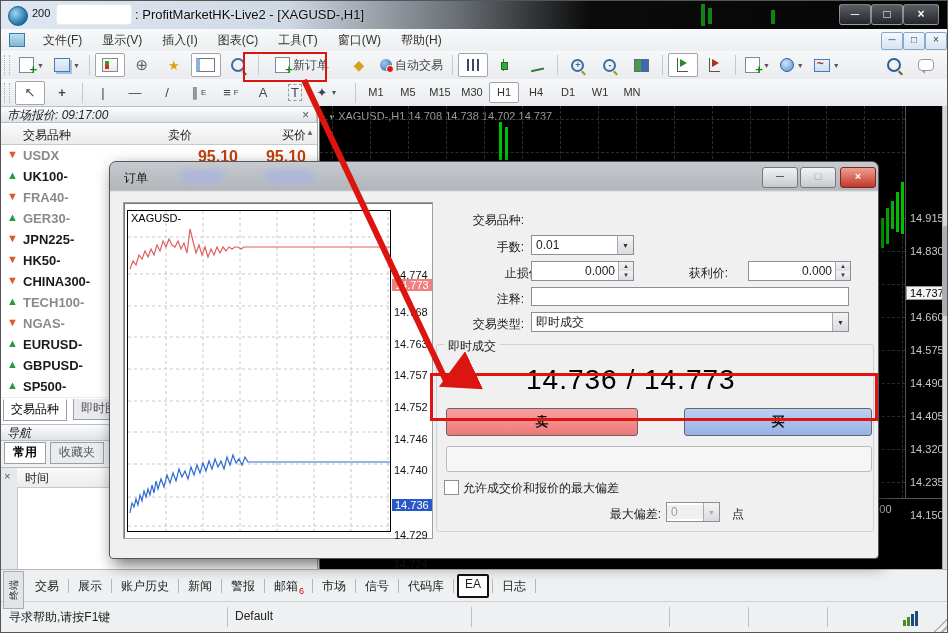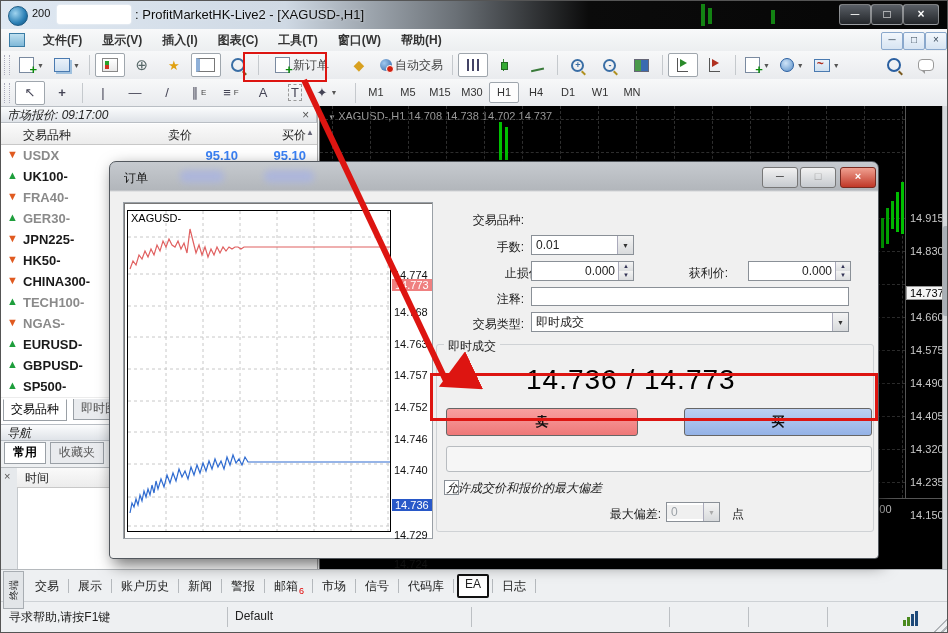--- a/index.html
+++ b/index.html
@@ -15,21 +15,21 @@
   .title-prefix{left:31px;top:6px;color:#111;font-size:11px;}
   .title-redact{left:56px;top:4px;width:74px;height:19px;background:#fff;border-radius:3px;box-shadow:0 0 2px #fff;}
   .title-rest{left:134px;top:6px;color:#0d0d0d;font-size:13px;text-shadow:0 0 3px #ffffffaa;}
   .wbtn{top:3px;height:19px;border:1px solid #ffffff66;border-radius:3px;color:#fff;
     background:linear-gradient(#5a5f66,#23262a);text-align:center;line-height:18px;font-size:12px;}
   .ghostcandle{top:3px;width:4px;background:#17a317;opacity:.8;}
   
   .menubar{left:0;top:28px;width:948px;height:22px;background:linear-gradient(#f8f9fa,#eceef0);
     border-bottom:1px solid #d3d7db;display:flex;align-items:center;}
   .menu-icon{width:14px;height:12px;margin:0 8px 0 8px;border:1px solid #3a7ca5;background:linear-gradient(#bfe0f0,#7fb8d8);}
-  .menu-item{padding:8px 10px;height:22px;line-height:22px;color:#333;font-weight:bold;}
+  .menu-item{padding:8px 10px;height:22px;line-height:22px;color:#333;}
   .mdibtn{top:31px;width:20px;height:16px;border:1px solid #8aa8cc;border-radius:2px;
     background:linear-gradient(#f2f7fc,#d7e4f2);color:#345;text-align:center;line-height:14px;font-size:10px;}
   
   .toolbar1{left:0;top:50px;width:948px;height:28px;background:linear-gradient(#f7f8f9,#e9ebee);
     border-bottom:1px solid #d8dbde;display:flex;align-items:center;}
   .toolbar2{left:0;top:78px;width:948px;height:27px;background:linear-gradient(#f7f8f9,#e9ebee);
     border-bottom:1px solid #c8ccd0;display:flex;align-items:center;}
   .grip{width:4px;height:20px;margin:0 4px 0 3px;border-left:1px dotted #aab;border-right:1px dotted #aab;}
   .tbtn{height:22px;min-width:22px;margin:0 1px;border:1px solid transparent;border-radius:2px;
     display:flex;align-items:center;justify-content:center;gap:3px;padding:0 3px;color:#444;}
@@ -76,21 +76,21 @@
   
   .panelhdr{background:linear-gradient(#fbfcfd,#dfe3e8);border:1px solid #b9bec4;border-left:none;
     line-height:16px;padding-left:6px;color:#222;font-style:italic;}
   .mw{left:0;top:105px;width:316px;height:318px;background:#fff;border-right:1px solid #aaa;}
   .mw-colhdr{left:0;top:18px;width:316px;height:20px;background:linear-gradient(#fafafa,#ececec);
     border-bottom:1px solid #c8c8c8;}
   .mwrow{position:absolute;left:0;width:316px;height:21px;border-bottom:1px solid #ececec;background:#fff;}
   .mwrow .sym{position:absolute;left:22px;top:3px;font-weight:bold;font-size:13px;color:#1a1a1a;}
   .mwrow.dim .sym{color:#8a8a8a;}
   .mwrow .arr{position:absolute;left:6px;top:3px;font-size:11px;}
-  .mwrow .bid,.mwrow .ask{position:absolute;top:3px;font-weight:bold;font-size:13px;color:#3b82f6;text-align:right;width:70px;}
+  .mwrow .bid,.mwrow .ask{position:absolute;top:3px;font-weight:bold;font-size:16px;color:#c2410c;text-align:right;width:70px;}
   .mwtab{position:absolute;height:20px;line-height:19px;padding:0 7px;border:1px solid #9aa0a6;border-top:none;
     background:#e9ebee;color:#555;font-size:12px;}
   .mwtab.active{background:#fff;color:#000;border-top:1px solid #fff;}
   .navtab{position:absolute;height:20px;line-height:19px;padding:0 8px;border:1px solid #9aa0a6;
     background:#e9ebee;color:#555;}
   .navtab.active{background:#fff;color:#000;font-weight:bold;}
   
   .chart{left:318px;top:105px;width:630px;height:465px;background:#000;border-left:1px solid #666;}
   .gridv{position:absolute;top:0;width:0;border-left:1px dashed #2e2e2e;height:392px;}
   .gridh{position:absolute;left:0;height:0;border-top:1px dashed #2e2e2e;width:585px;}
@@ -561,21 +561,21 @@
           <span class="cb">▼</span>
       </div>
 
       <div class="groupbox" style="left:322px;top:152px;width:436px;height:186px;"></div>
       <div class="grouplabel" style="left:330px;top:146px;">即时成交</div>
       <div class="bigprice" style="left:412px;top:172px;">14.736 / 14.773</div>
       <div class="sellbtn" style="left:332px;top:216px;width:190px;">卖</div>
       <div class="buybtn" style="left:570px;top:216px;width:186px;">买</div>
       <div class="widebtn" style="left:332px;top:254px;width:424px;"></div>
       <div class="checkbox" style="left:330px;top:288px;"></div>
-      <div style="position:absolute;left:332px;top:288px;font-style:italic;">允许成交价和报价的最大偏差</div>
+      <div style="position:absolute;left:349px;top:288px;">允许成交价和报价的最大偏差</div>
       <div class="flabel" style="left:457px;top:314px;">最大偏差:</div>
       <div class="combo disabledcombo" style="left:552px;top:310px;width:54px;">
         <span class="cv">0</span>
           <span class="cb" style="color:#aaa;">▼</span>
       </div>
       <div style="position:absolute;left:618px;top:314px;">点</div>
     </div>
   </div>
 
   <div class="redbox" style="left:242px;top:51px;width:80px;height:26px;border-width:2px;"></div>

